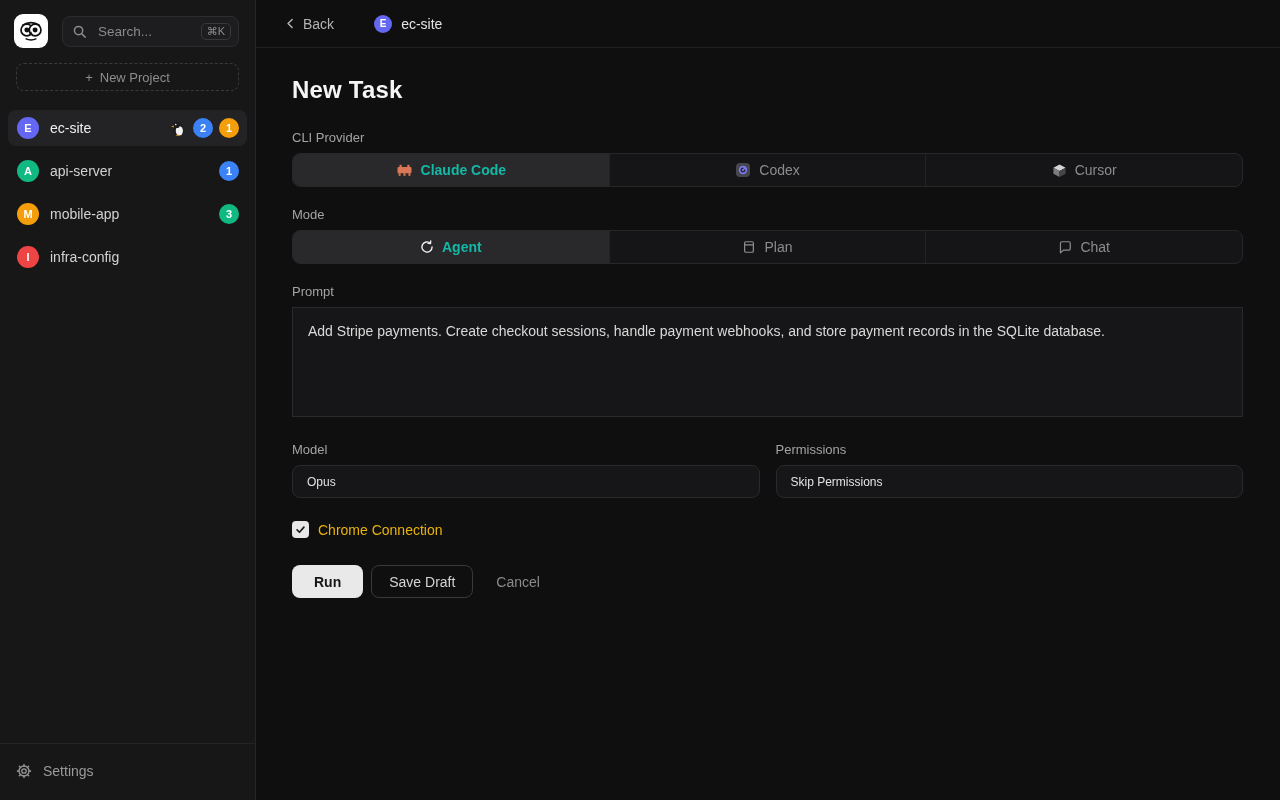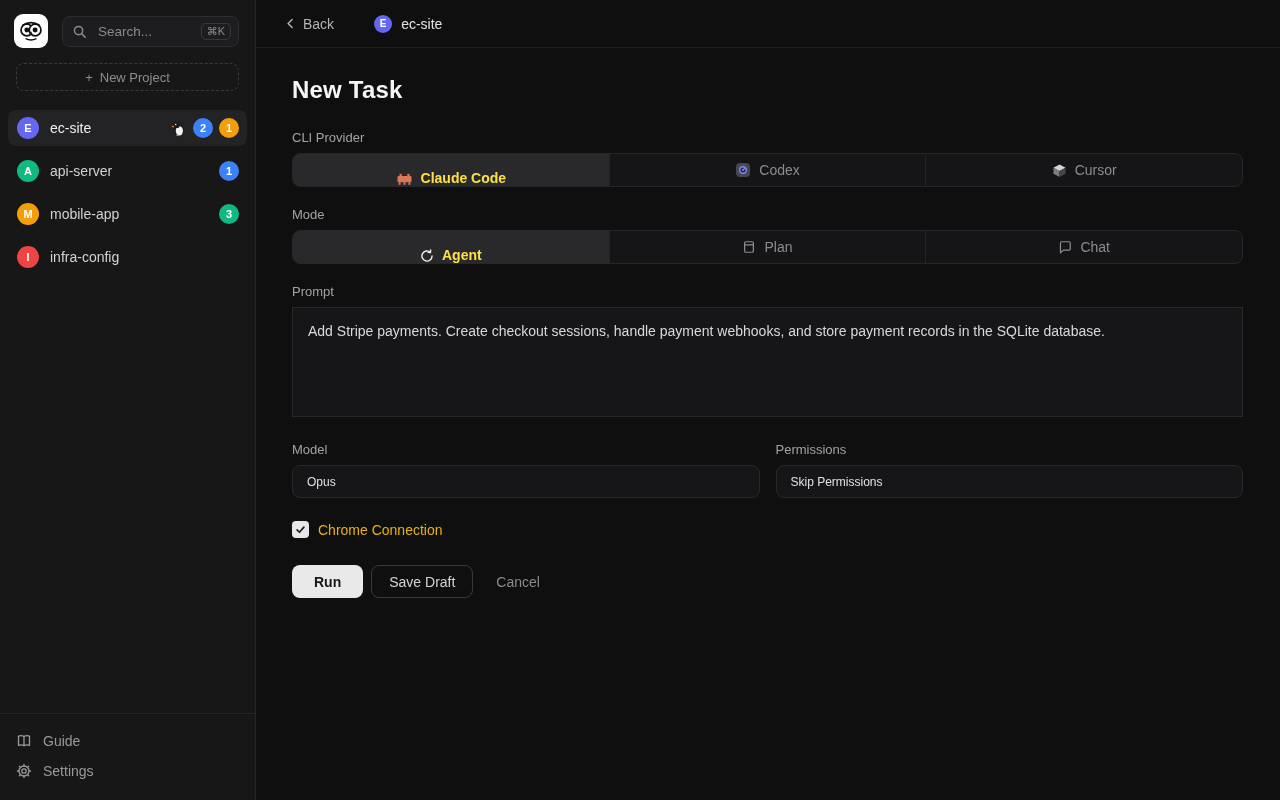--- a/index.html
+++ b/index.html
@@ -78,21 +78,21 @@
   .field-label { font-size:13px; color:#a3a3a3; margin-top:24px; margin-bottom:8px; }
   .segmented {
     display:flex; height:34px; border:1px solid #272729; border-radius:8px;
     overflow:hidden; background:#151517;
   }
   .segment {
     flex:1; display:flex; align-items:center; justify-content:center; gap:8px;
     font-size:14px; color:#8c8c8c; cursor:pointer; border-left:1px solid #232325;
   }
   .segment:first-child { border-left:none; }
-  .segment.selected { background:#29292b; color:#fde047; font-weight:700;align-items:flex-end; }
+  .segment.selected { background:#29292b; color:#14b8a6; font-weight:700; }
   .prompt-box {
     width:100%; height:110px; background:#161618; border:1px solid #2a2a2d;
     border-radius:0; resize:none; padding:13px 15px; font-family:"Liberation Sans", sans-serif;
     font-size:14px; color:#d9d9d9; line-height:1.45; outline:none;
   }
   .two-col { display:grid; grid-template-columns:1fr 1fr; column-gap:16px; margin-top:21px; }
   .two-col .field-label { margin-top:0; }
   .input-like {
     height:33px; background:#161618; border:1px solid #2a2a2d; border-radius:8px;
     display:flex; align-items:center; padding:0 14px; font-size:12px; color:#e2e2e2;
@@ -188,29 +188,20 @@
     </div>
     <div class="proj-item">
       <span class="avatar" style="background: rgb(239, 68, 68);">I</span>
       <span class="proj-name">infra-config</span>
     </div>
   </nav>
 
   <div class="sb-footer">
     <div class="sb-footer-item">
       <span class="icon">
-        <svg width="16" height="16" viewBox="0 0 16 16" fill="none" stroke="#9a9a9a" stroke-width="1.3" stroke-linejoin="round">
-          <path d="M8 3.6 C6.6 2.5 4.2 2.5 2.5 3.2 V12.4 C4.2 11.7 6.6 11.7 8 12.8 C9.4 11.7 11.8 11.7 13.5 12.4 V3.2 C11.8 2.5 9.4 2.5 8 3.6 Z"></path>
-          <path d="M8 3.6 V12.8"></path>
-        </svg>
-      </span>
-      <span>Guide</span>
-    </div>
-    <div class="sb-footer-item">
-      <span class="icon">
         <svg width="16" height="16" viewBox="0 0 16 16" fill="none" stroke="#9a9a9a" stroke-width="1.3" stroke-linecap="round">
           <circle cx="8" cy="8" r="2.2"></circle>
           <circle cx="8" cy="8" r="5"></circle>
           <path d="M8 1.4 V3 M8 13 V14.6 M1.4 8 H3 M13 8 H14.6 M3.3 3.3 L4.4 4.4 M11.6 11.6 L12.7 12.7 M12.7 3.3 L11.6 4.4 M4.4 11.6 L3.3 12.7"></path>
         </svg>
       </span>
       <span>Settings</span>
     </div>
   </div>
 </aside>

